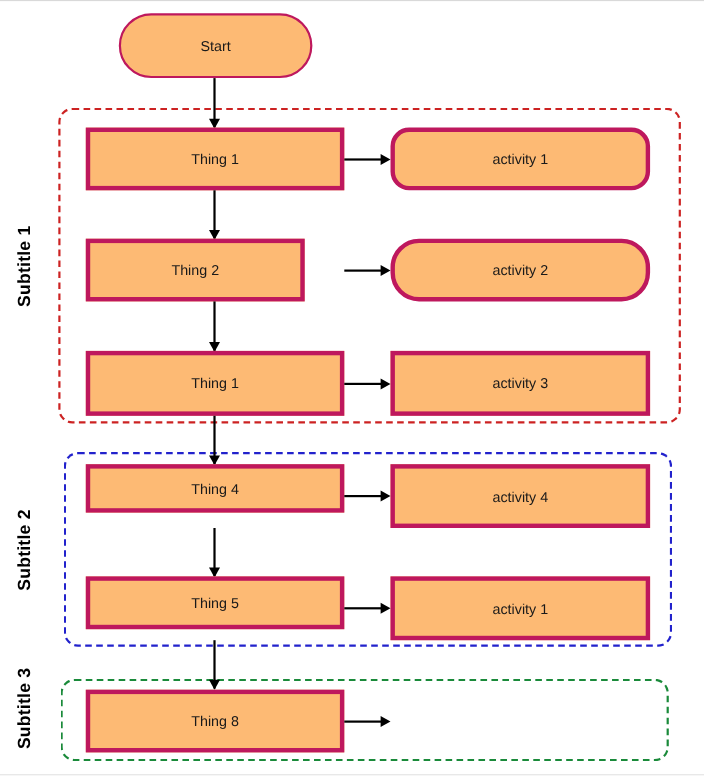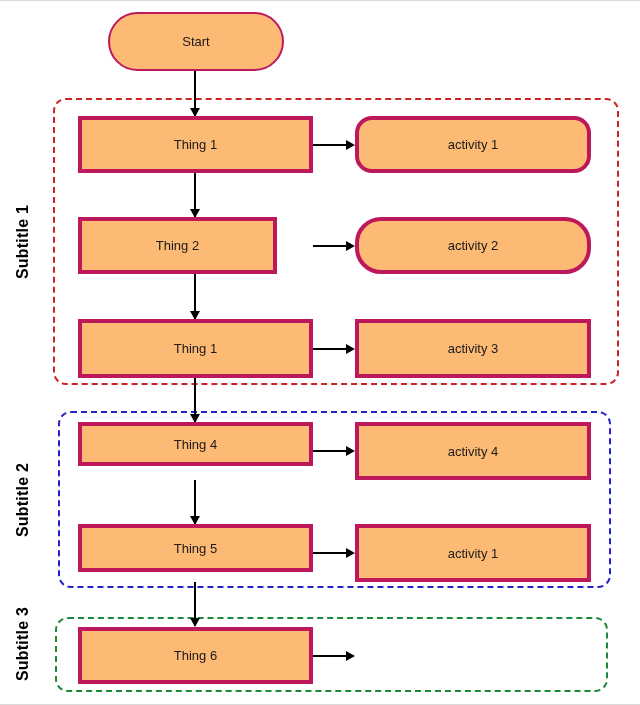--- a/index.html
+++ b/index.html
@@ -138,17 +138,17 @@
   <div class="arrow-down" style="left:190px; top:515px;"></div>
 
   <div class="node" style="left:78px; top:523px; width:235px; height:48px;">Thing 5</div>
   <div class="node" style="left:355px; top:523px; width:236px; height:58px;">activity 1</div>
   <div class="conn-h" style="left:313px; top:551px; width:36px;"></div>
   <div class="arrow-right" style="left:346px; top:547px;"></div>
 
   <div class="conn-v" style="left:194px; top:581px; height:44px;"></div>
   <div class="arrow-down" style="left:190px; top:617px;"></div>
 
-  <div class="node" style="left:78px; top:626px; width:235px; height:57px;">Thing 6</div>
+  <div class="node" style="left:78px; top:626px; width:235px; height:57px;">Thing 8</div>
   <div class="conn-h" style="left:313px; top:654px; width:36px;"></div>
   <div class="arrow-right" style="left:346px; top:650px;"></div>
 
 </div>
 
 </body></html>

